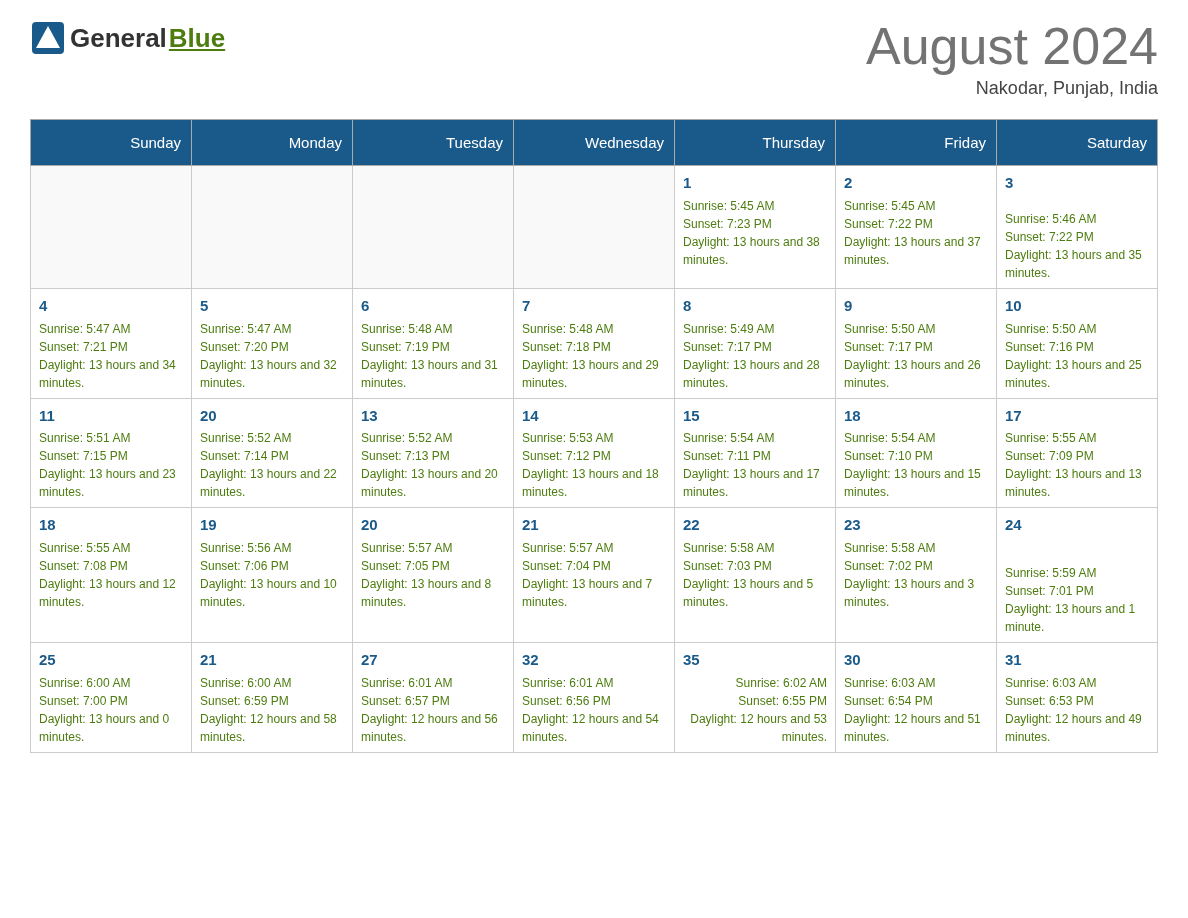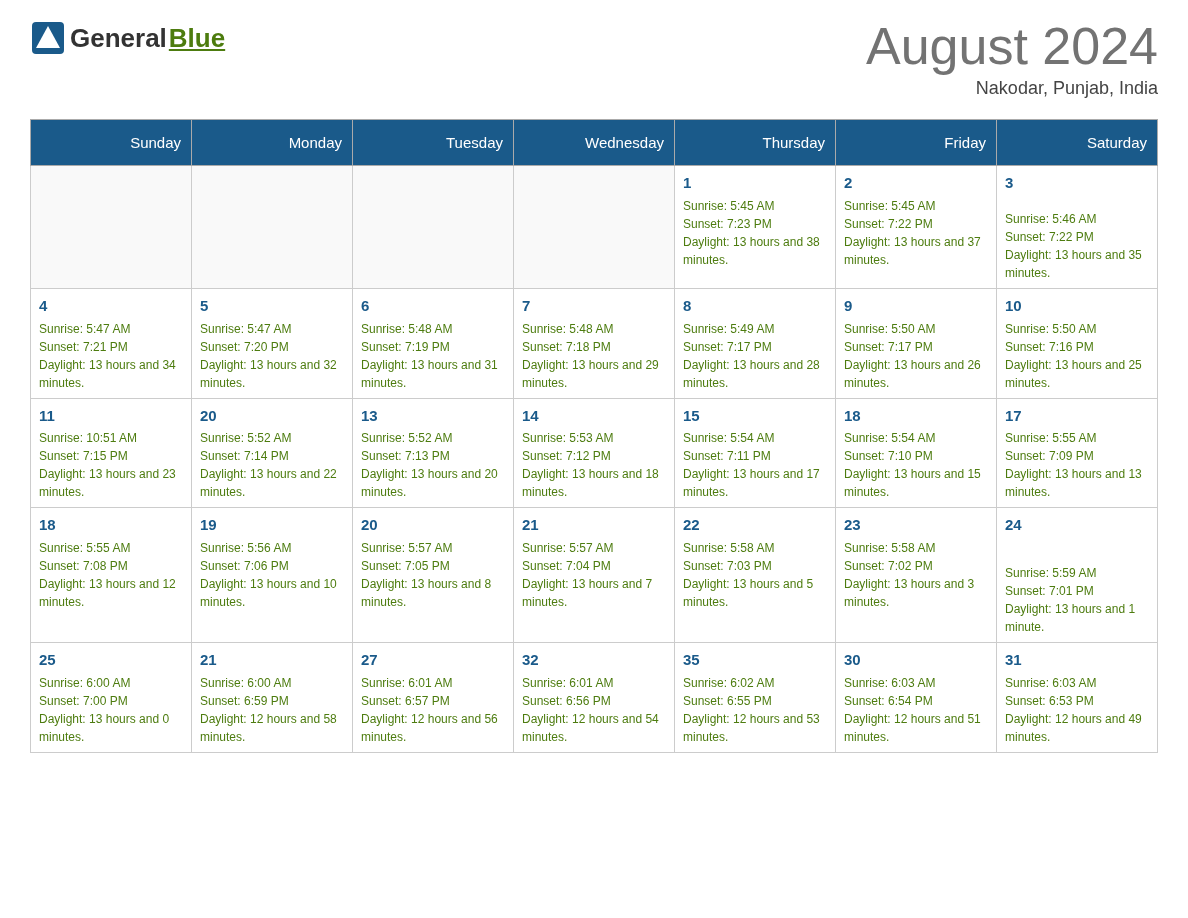--- a/index.html
+++ b/index.html
@@ -183,21 +183,21 @@
         <td>
           <span class="day-number">10</span>
           <div class="day-info" style="white-space: pre-line;">Sunrise: 5:50 AM
 Sunset: 7:16 PM
 Daylight: 13 hours and 25 minutes.</div>
         </td>
       </tr>
       <tr>
         <td>
           <span class="day-number">11</span>
-          <div class="day-info" style="white-space: pre-line;">Sunrise: 10:51 AM
+          <div class="day-info" style="white-space: pre-line;">Sunrise: 5:51 AM
 Sunset: 7:15 PM
 Daylight: 13 hours and 23 minutes.</div>
         </td>
         <td>
           <span class="day-number">20</span>
           <div class="day-info" style="white-space: pre-line;">Sunrise: 5:52 AM
 Sunset: 7:14 PM
 Daylight: 13 hours and 22 minutes.</div>
         </td>
         <td>
@@ -295,21 +295,21 @@
 Daylight: 12 hours and 56 minutes.</div>
         </td>
         <td>
           <span class="day-number">32</span>
           <div class="day-info" style="white-space: pre-line;">Sunrise: 6:01 AM
 Sunset: 6:56 PM
 Daylight: 12 hours and 54 minutes.</div>
         </td>
         <td>
           <span class="day-number">35</span>
-          <div class="day-info" style="white-space: pre-line;">Sunrise: 6:02 AM
+          <div class="day-info" style="white-space: pre-line; text-align: right;">Sunrise: 6:02 AM
 Sunset: 6:55 PM
 Daylight: 12 hours and 53 minutes.</div>
         </td>
         <td>
           <span class="day-number">30</span>
           <div class="day-info" style="white-space: pre-line;">Sunrise: 6:03 AM
 Sunset: 6:54 PM
 Daylight: 12 hours and 51 minutes.</div>
         </td>
         <td>

